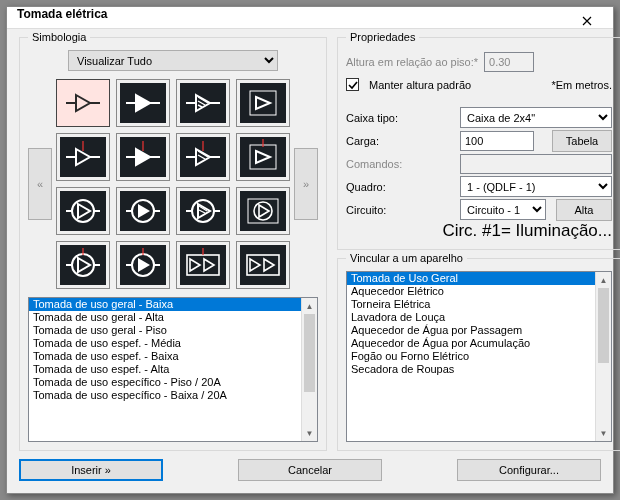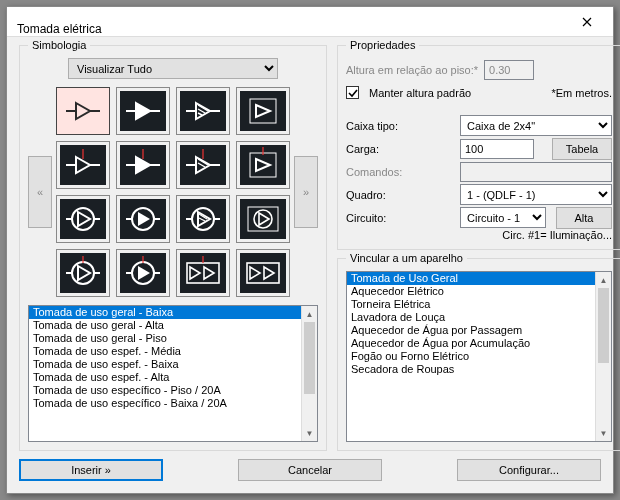--- a/index.html
+++ b/index.html
@@ -1,18 +1,18 @@
 <!DOCTYPE html>
 <html><head>
 <meta charset="utf-8">
 <style>
   * { box-sizing: border-box; font-family: "Segoe UI", Tahoma, sans-serif; font-size: 11px; }
   body { margin: 0; background: #888; padding: 6px; }
   .window { width: 608px; height: 488px; background: #f0f0f0; border: 1px solid #888; box-shadow: 2px 2px 6px rgba(0,0,0,.4); display:flex; flex-direction:column; }
-  .titlebar { height: 30px; background: #fff; display:flex; align-items:flex-end; padding: 0 4px 0 10px; border-bottom:1px solid #ddd; }
+  .titlebar { height: 22px; background: #fff; display:flex; align-items:flex-start; padding: 0 4px 0 10px; border-bottom:1px solid #ddd;font-weight:bold; }
   .titlebar-text { flex:1; font-size:12px; }
   .close { width:44px; height:28px; display:flex; align-items:center; justify-content:center; }
   .close svg { width:10px; height:10px; }
   .body { flex:1; padding: 8px 12px 6px 12px; display:flex; flex-direction:column;border-radius:10px; }
   .cols { display:flex; gap:10px; flex:1; min-height:0; }
   .group { position:relative; border:1px solid #d9d9d9; padding:12px 8px 8px 8px; }
   .group-title { position:absolute; top:-7px; left:8px; background:#f0f0f0; padding:0 4px; color:#000; }
   .left { width:312px; display:flex; flex-direction:column; }
   .right { flex:1; display:flex; flex-direction:column; gap:8px; }
   select.combo { height:21px; border:1px solid #adadad; background:#e1e1e1; padding:0 4px; }
@@ -33,21 +33,21 @@
   .proprow { display:flex; align-items:center; gap:6px; min-height:23px; }
   .proprow .lbl { width:108px; color:#000; }
   .proprow .lbl.dis { color:#888; }
   input.txt { height:20px; border:1px solid #828790; padding:0 4px; background:#fff; }
   input.txt.dis { background:#f0f0f0; color:#888; }
   .chk { width:13px; height:13px; border:1px solid #333; background:#fff; display:inline-flex; align-items:center; justify-content:center; margin-right:4px; }
   .chk svg{ width:10px; height:10px; }
   .btn { height:22px; border:1px solid #adadad; background:#e1e1e1; display:inline-flex; align-items:center; justify-content:center; padding:0 6px; }
   .btn.def { border:1px solid #0078d7; box-shadow: inset 0 0 0 1px #0078d7; }
   select.field { height:21px; border:1px solid #828790; background:#fff; padding:0 2px; }
-  .footnote { text-align:right; font-size:11px; color:#000; }
+  .footnote { text-align:right; font-size:17px; color:#000; }
   .buttons { display:flex; gap:40px; justify-content:space-between; padding:8px 0 6px 0; }
   .buttons .btn { width:144px; }
 </style>
 </head>
 <body>
 
 <div class="window">
   <div class="titlebar">
     <span class="titlebar-text">Tomada elétrica</span>
     <div class="close">

